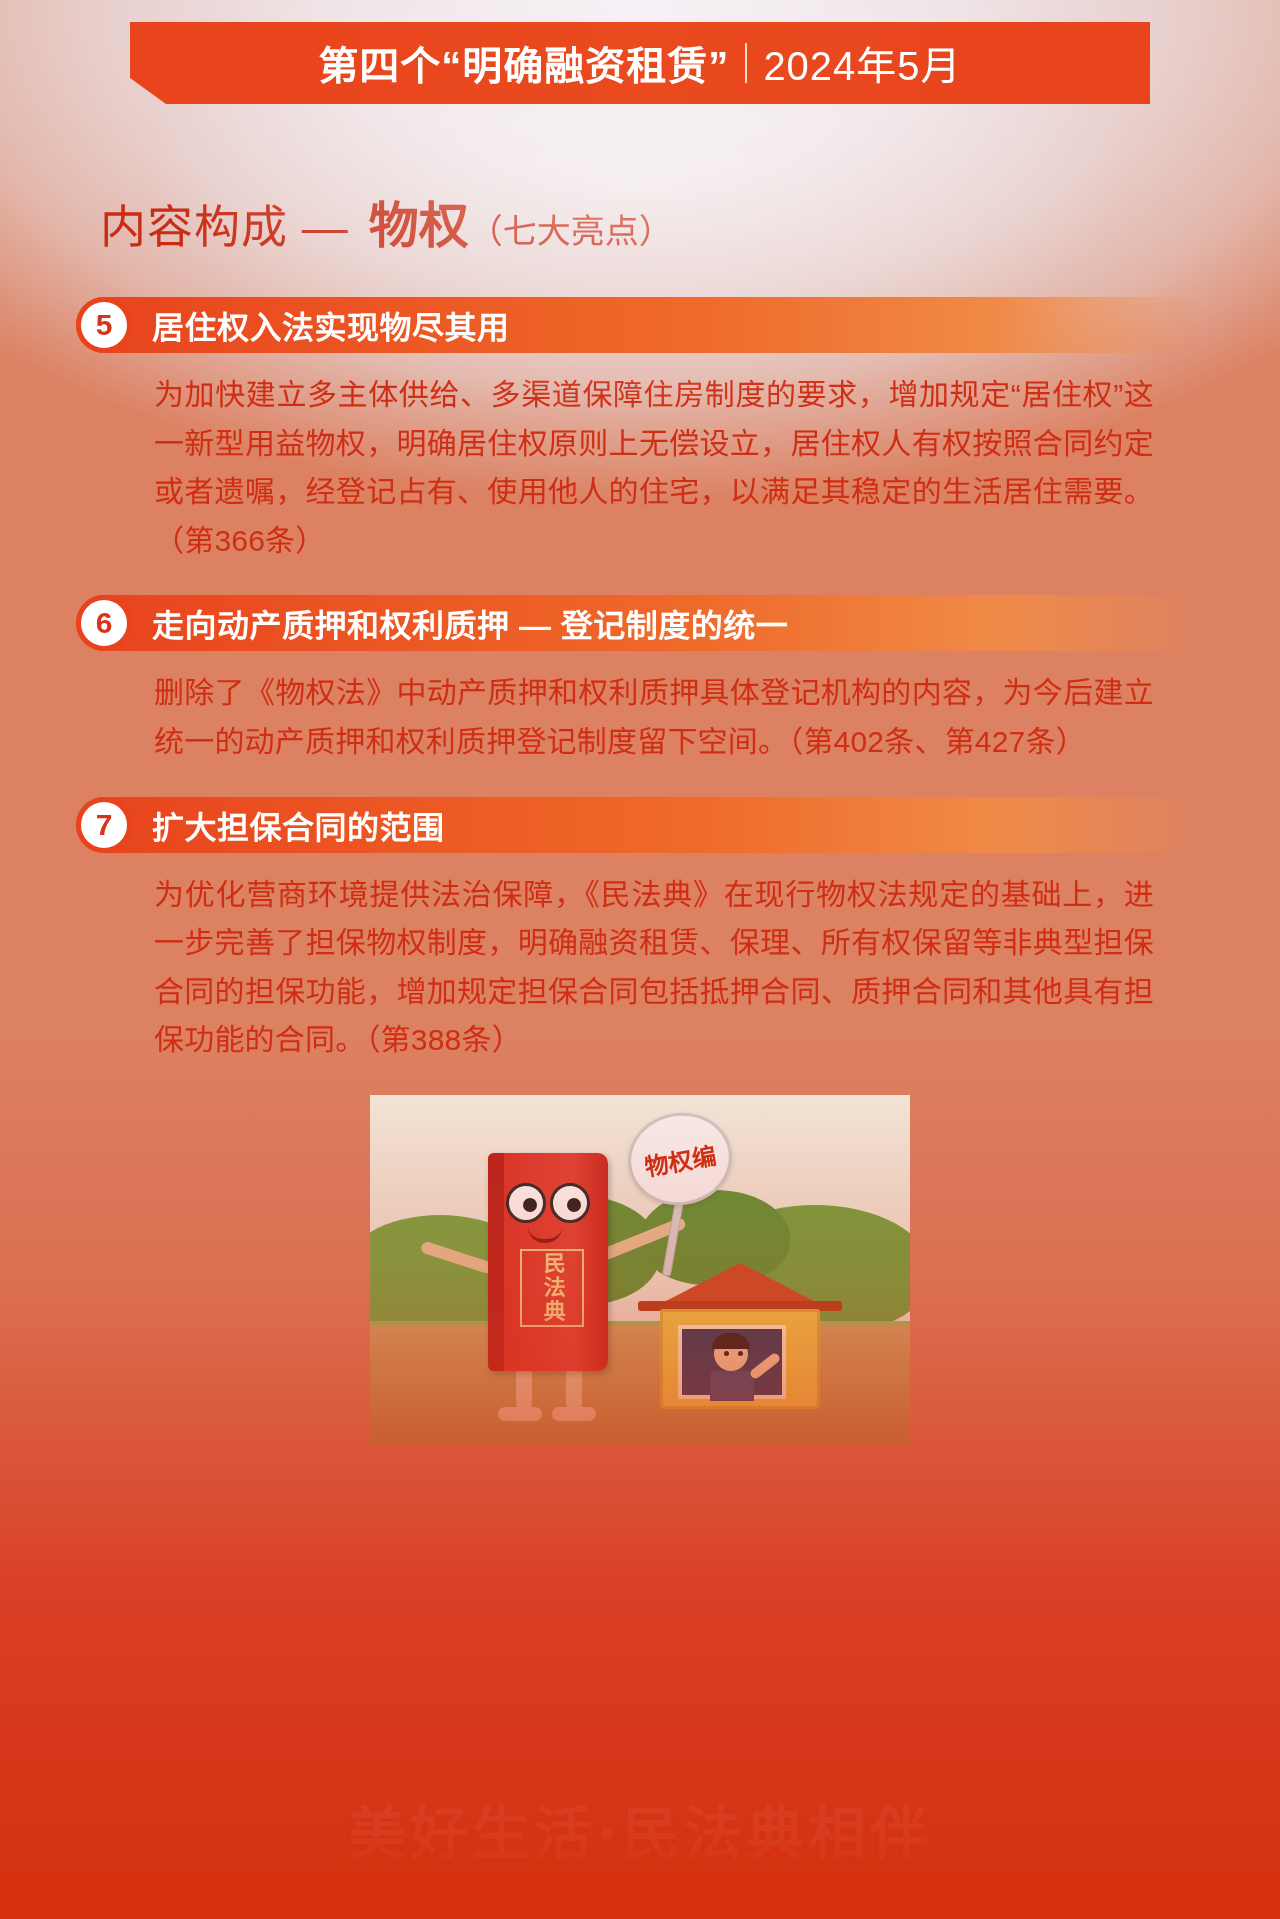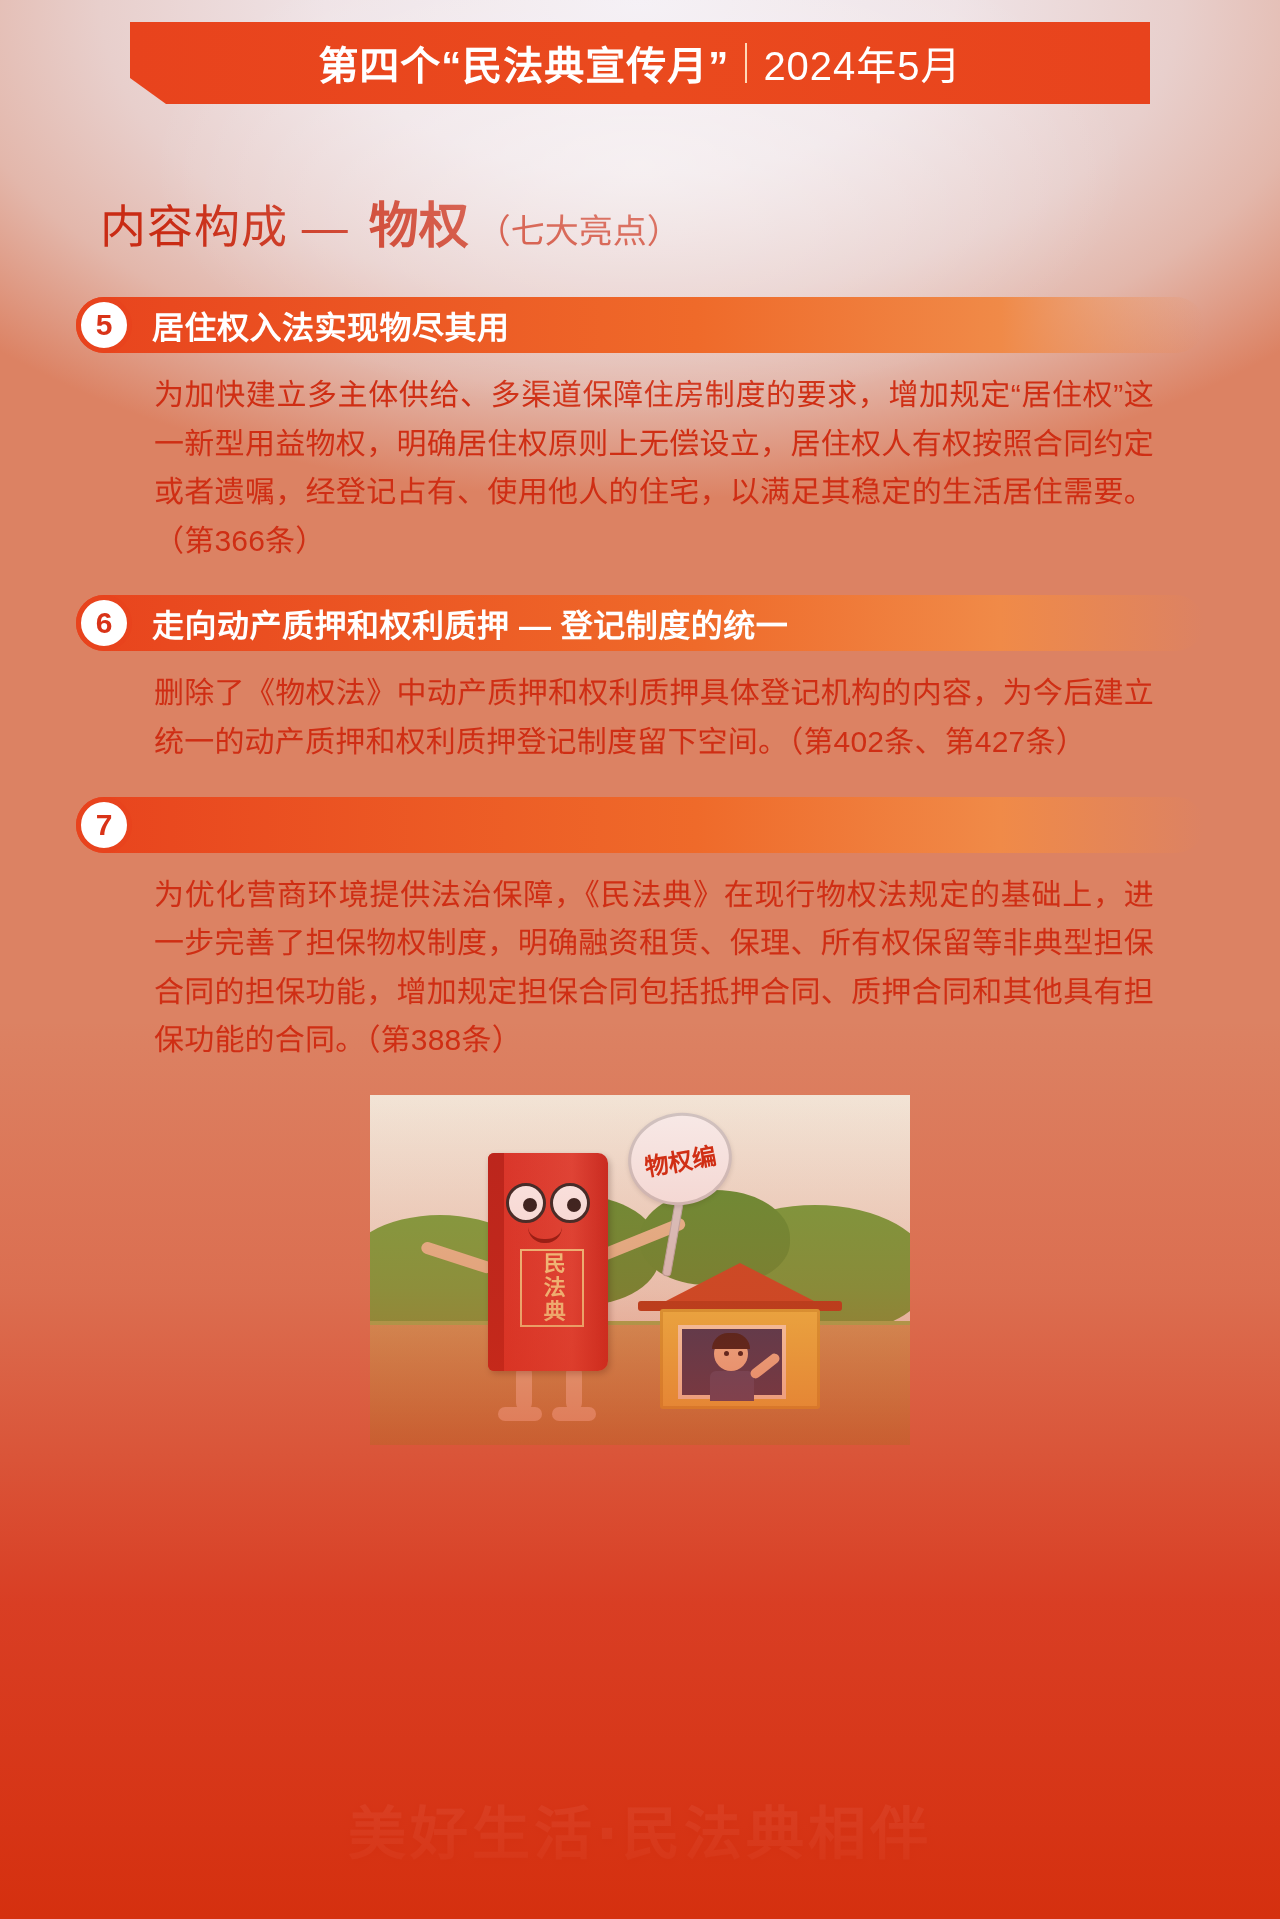--- a/index.html
+++ b/index.html
@@ -83,21 +83,21 @@
   
   .section-title {
     margin: 60px 0 0 100px;
     display: flex;
     align-items: baseline;
     color: #c92b14;
     white-space: nowrap;
   }
   .st-main { font-size: 46px; font-weight: 400; letter-spacing: 1px; }
   .st-key  { font-size: 50px; font-weight: 900; margin-left: 20px; }
-  .st-note { font-size: 34px; font-weight: 400; margin-left: 8px; }
+  .st-note { font-size: 34px; font-weight: 400; margin-left: 0; }
 
   
   .items { margin: 40px 76px 0 76px; }
   .item { margin-bottom: 30px; }
 
   .item-head {
     position: relative;
     height: 56px;
     background: linear-gradient(90deg, #e8431d 0%, #ef6a2a 55%, #f08a48 82%, rgba(240,150,110,0) 100%);
     border-radius: 28px;
@@ -305,21 +305,21 @@
 </style>
 </head>
 <body>
 
 <div class="poster">
   <div class="rays"></div>
 
   <div class="header-wrap">
     <div class="ribbon">
       <div class="ribbon-inner">
-        <span class="ribbon-title">第四个“民法典宣传月”</span>
+        <span class="ribbon-title">第四个“明确融资租赁”</span>
         <span class="ribbon-sep"></span>
         <span class="ribbon-date">2024年5月</span>
       </div>
     </div>
   </div>
 
   <div class="section-title">
     <span class="st-main">内容构成 —</span>
     <span class="st-key">物权</span>
     <span class="st-note">（七大亮点）</span>
@@ -339,20 +339,21 @@
       <div class="item-head">
         <div class="num-badge">6</div>
         <div class="head-text">走向动产质押和权利质押 — 登记制度的统一</div>
       </div>
       <div class="item-body">删除了《物权法》中动产质押和权利质押具体登记机构的内容，为今后建立统一的动产质押和权利质押登记制度留下空间。（第402条、第427条）</div>
     </div>
 
     <div class="item">
       <div class="item-head">
         <div class="num-badge">7</div>
+        <div class="head-text">扩大担保合同的范围</div>
       </div>
       <div class="item-body">为优化营商环境提供法治保障，《民法典》在现行物权法规定的基础上，进一步完善了担保物权制度，明确融资租赁、保理、所有权保留等非典型担保合同的担保功能，增加规定担保合同包括抵押合同、质押合同和其他具有担保功能的合同。（第388条）</div>
     </div>
   </div>
 
   <div class="illus-wrap">
     <div class="illus">
       <div class="bush b1"></div>
       <div class="bush b2"></div>
       <div class="bush b3"></div>

